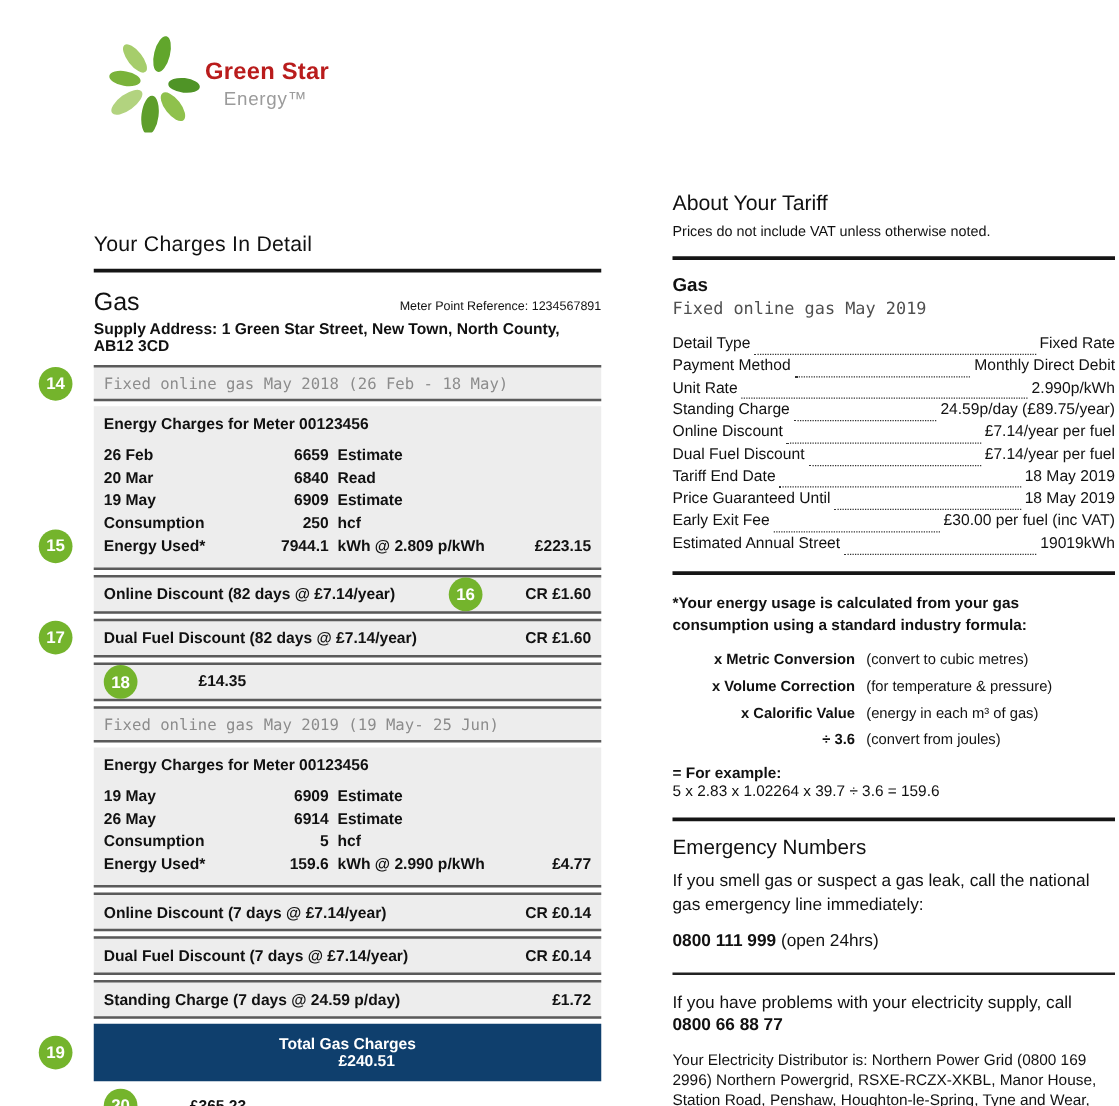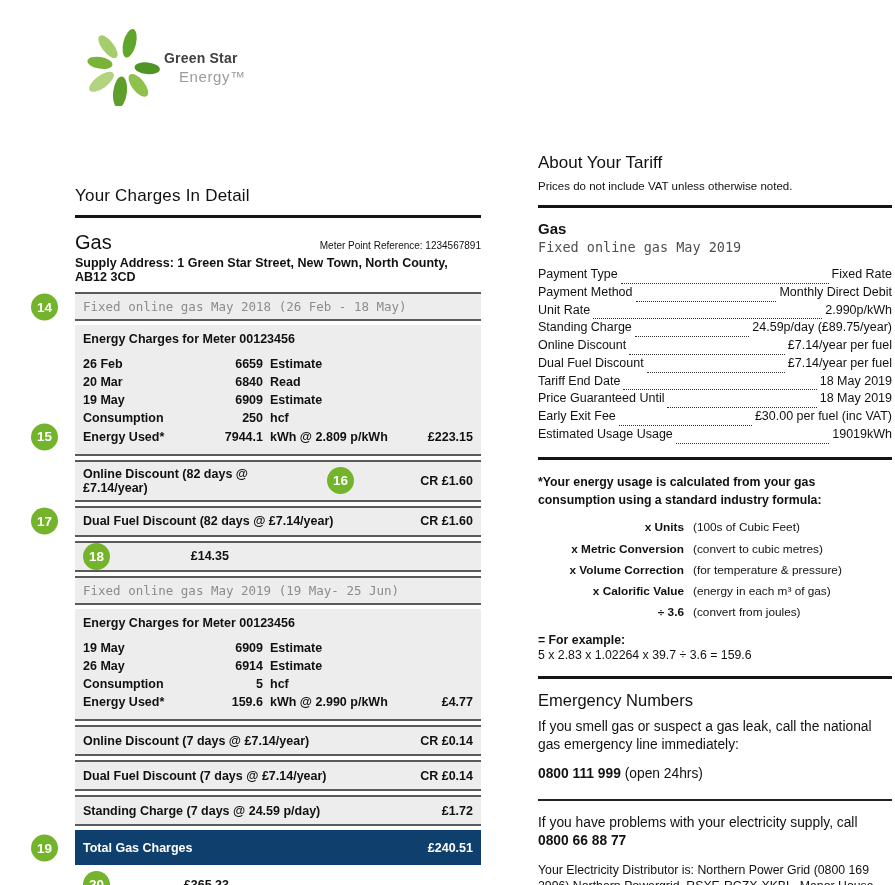--- a/index.html
+++ b/index.html
@@ -6,21 +6,21 @@
   .page {
     position:relative; width:895px; height:885px; overflow:hidden;
     background:#ffffff; color:#111;
     font-family:"Liberation Sans", sans-serif;
   }
 
   
   .logo { position:absolute; left:84px; top:22px; display:flex; align-items:center; }
   .logo svg { width:78px; height:84px; display:block; }
   .logo-text { display:flex; flex-direction:column; margin-left:2px; margin-top:6px; }
-  .logo-name { color:#404040; font-weight:bold; font-size:14px; letter-spacing:.2px; }
+  .logo-name { color:#b91c1c; font-weight:bold; font-size:19px; letter-spacing:.2px; }
   .logo-sub  { color:#9b9b9b; font-size:15px; margin-left:15px; margin-top:2px; letter-spacing:.6px; }
 
   
   .left-col { position:absolute; left:75px; top:186px; width:406px; }
   .section-title { font-size:17px; font-weight:400; margin:0; padding-bottom:9px;
                    border-bottom:3px solid #151515; letter-spacing:.2px; }
   .gas-head { display:flex; justify-content:space-between; align-items:baseline; margin:13px 0 2px; }
   .gas-title { font-size:20px; font-weight:400; }
   .mpr { font-size:10px; }
   .addr { font-size:12.5px; font-weight:bold; margin:0 0 8px; }
@@ -35,25 +35,25 @@
   .energy-block { background:#ededed; border-bottom:2px solid #5a5a5a; padding:7px 8px 8px; }
   .meter-title { font-weight:bold; font-size:12.5px; margin:0 0 9px; }
   .rgrid { position:relative; display:grid; grid-template-columns:112px 68px 1fr 76px;
            font-size:12.5px; font-weight:bold; line-height:1.45; }
   .rgrid .val { text-align:right; }
   .rgrid .note { padding-left:7px; }
   .rgrid .amt { text-align:right; }
 
   .crow { position:relative; display:flex; align-items:center; background:#ededed;
           border-top:2px solid #5a5a5a; border-bottom:2px solid #5a5a5a;
-          padding:5px 8px; font-size:12.5px; font-weight:bold; min-height:17px;gap:32px; }
+          padding:5px 8px; font-size:12.5px; font-weight:bold; min-height:17px; }
   .crow .lbl { flex:1; }
   .crow .amt { width:76px; text-align:right; }
 
-  .navy { background:#0f3f6d; color:#ffffff; border-top:none; border-bottom:none; padding:9px 8px; }
+  .navy { background:#0f3f6d; color:#ffffff; border-top:none; border-bottom:none; padding:9px 8px;flex-direction:column; }
   .white-row { background:#ffffff; border-top:none; border-bottom:2px solid #3c3c3c; padding:7px 8px; }
 
   .nbadge { box-sizing:border-box; width:27px; height:27px; border-radius:50%;
             background:#74b42c; color:#fff; font-weight:bold; font-size:13.5px;
             display:flex; align-items:center; justify-content:center; flex:0 0 27px;
             font-family:"Liberation Sans", sans-serif; }
   .badge-left { position:absolute; left:-44px; top:50%; transform:translateY(-50%); }
   .badge-eu   { position:absolute; left:-52px; top:50%; transform:translateY(-50%); }
   .badge-inline { margin:-6px 11px -6px 0; }
 
@@ -239,21 +239,21 @@
   <div class="right-col">
     <h3 class="rc-title">About Your Tariff</h3>
     <p class="rc-note">Prices do not include VAT unless otherwise noted.</p>
     <div class="rule3"></div>
 
     <div class="rc-gas">Gas</div>
     <div class="rc-tariff-name">Fixed online gas May 2019</div>
 
     <div>
       <div class="trow">
-          <span class="lbl">Payment Type</span>
+          <span class="lbl">Detail Type</span>
           <span class="dots"></span>
           <span class="val">Fixed Rate</span>
         </div>
       <div class="trow">
           <span class="lbl">Payment Method</span>
           <span class="dots"></span>
           <span class="val">Monthly Direct Debit</span>
         </div>
       <div class="trow">
           <span class="lbl">Unit Rate</span>
@@ -284,35 +284,31 @@
           <span class="lbl">Price Guaranteed Until</span>
           <span class="dots"></span>
           <span class="val">18 May 2019</span>
         </div>
       <div class="trow">
           <span class="lbl">Early Exit Fee</span>
           <span class="dots"></span>
           <span class="val">£30.00 per fuel (inc VAT)</span>
         </div>
       <div class="trow">
-          <span class="lbl">Estimated Usage Usage</span>
+          <span class="lbl">Estimated Annual Street</span>
           <span class="dots"></span>
           <span class="val">19019kWh</span>
         </div>
     </div>
 
     <div class="rule3" style="margin-top:13px"></div>
 
     <p class="f-intro">*Your energy usage is calculated from your gas consumption using a standard industry formula:</p>
     <div>
       <div class="fstep">
-          <span class="term">x Units</span>
-          <span class="fnote">(100s of Cubic Feet)</span>
-        </div>
-      <div class="fstep">
           <span class="term">x Metric Conversion</span>
           <span class="fnote">(convert to cubic metres)</span>
         </div>
       <div class="fstep">
           <span class="term">x Volume Correction</span>
           <span class="fnote">(for temperature &amp; pressure)</span>
         </div>
       <div class="fstep">
           <span class="term">x Calorific Value</span>
           <span class="fnote">(energy in each m³ of gas)</span>

